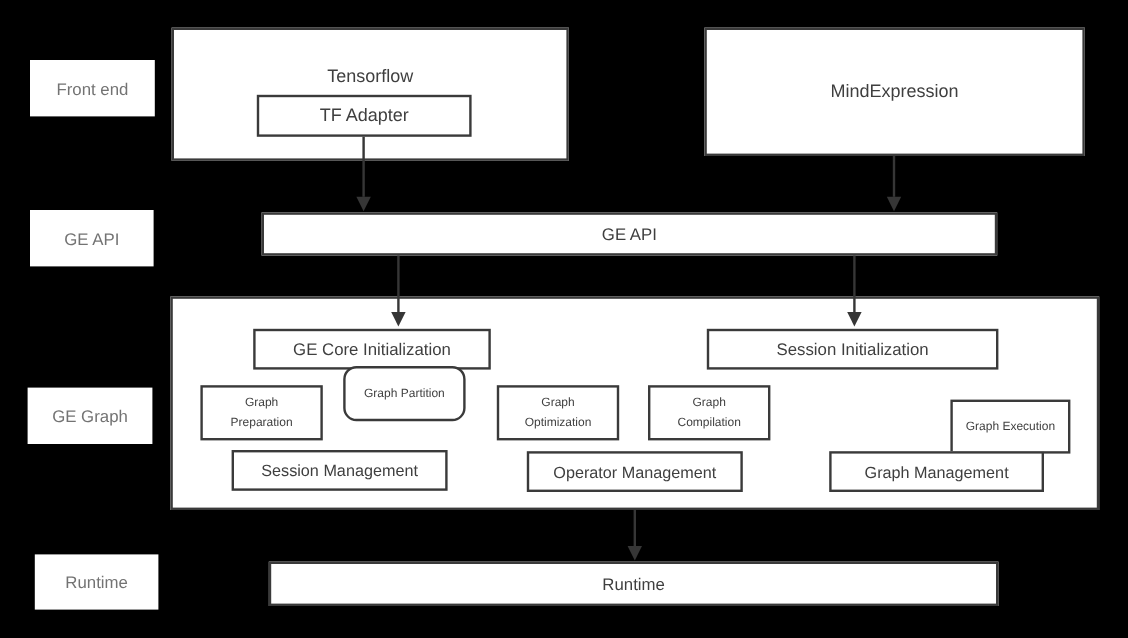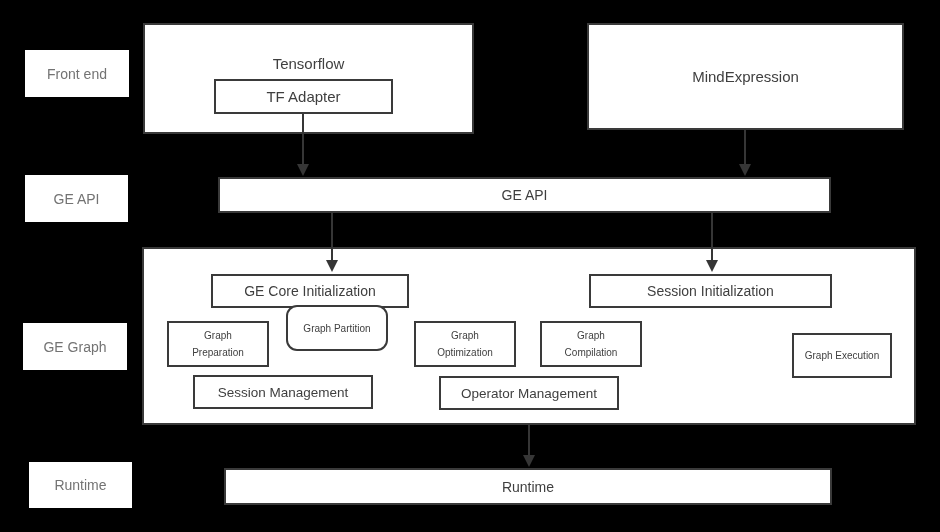--- a/index.html
+++ b/index.html
@@ -107,20 +107,23 @@
     <div class="box stage" id="box-gexec">
       <span>Graph Execution</span>
     </div>
 
     <div class="box mgmt" id="box-engmgmt">
       <span>Session Management</span>
     </div>
     <div class="box mgmt" id="box-opmgmt">
       <span>Operator Management</span>
     </div>
+    <div class="box mgmt" id="box-graphmgmt">
+      <span>Graph Management</span>
+    </div>
   </div>
 
   <div class="box" id="box-runtime">
     <span>Runtime</span>
   </div>
 
   <div class="arrow" id="arrow-1"></div>
   <div class="arrow" id="arrow-2"></div>
   <div class="arrow" id="arrow-3"></div>
   <div class="arrow" id="arrow-4"></div>

